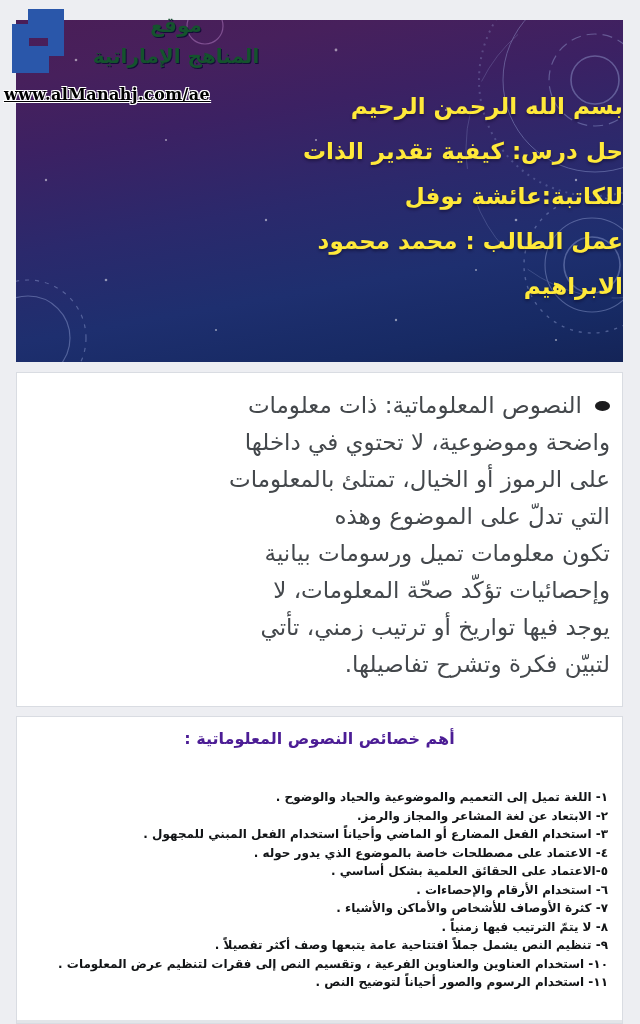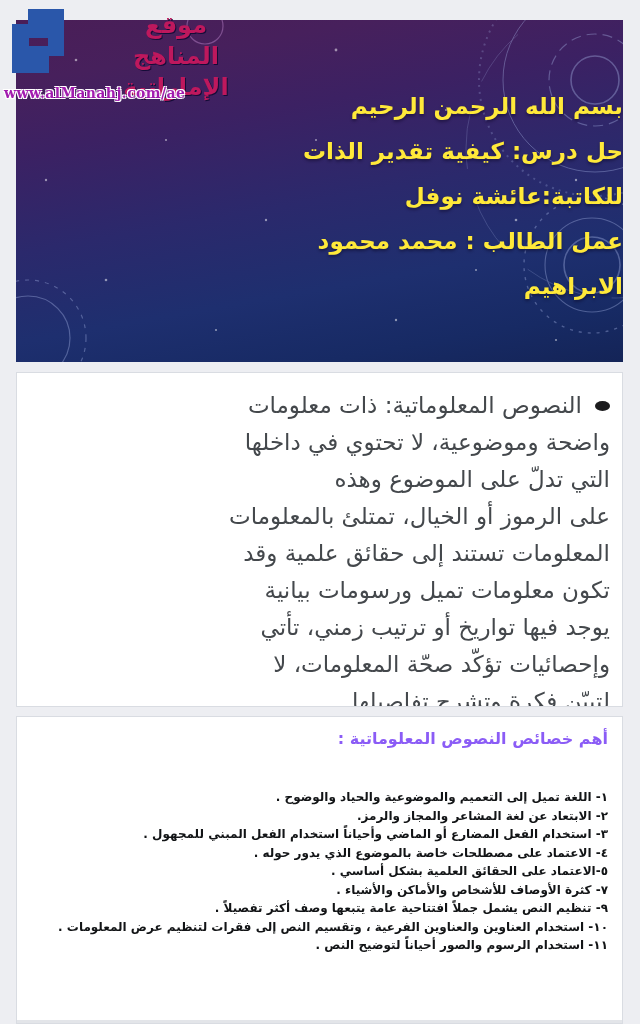--- a/index.html
+++ b/index.html
@@ -34,32 +34,33 @@
   
   .logo-block { position: absolute; background: #2a57aa; }
   .lb-a { left: 28px; top: 9px;  width: 36px; height: 29px; }
   .lb-b { left: 12px; top: 24px; width: 17px; height: 23px; }
   .lb-c { left: 12px; top: 46px; width: 37px; height: 27px; }
   .lb-d { left: 48px; top: 37px; width: 16px; height: 19px; }
 
   .site-name {
     position: absolute; left: 92px; top: 10px; width: 168px;
     direction: rtl; text-align: center;
-    color: #be185d; font-weight: bold;
-    font-size: 24px; line-height: 31px;
+    color: #14532d; font-weight: bold;
+    font-size: 20px; line-height: 31px;
     text-shadow: 1px 1px 0 #140c38;
   }
   .site-url {
     position: absolute; left: 4px; top: 85px;
     font-family: "DejaVu Serif", serif;
-    font-weight: bold; font-size: 14px; letter-spacing: 0.4px;
-    color: #a21caf;
+    font-weight: bold; font-size: 16px; letter-spacing: 0.4px;
+    color: #000000;
     text-shadow: 1px 1px 0 #ffffff, -1px -1px 0 #ffffff,
                  1px -1px 0 #ffffff, -1px 1px 0 #ffffff;
     white-space: nowrap;
+    text-decoration: underline;
   }
 
   
   .card {
     position: absolute; left: 16px; width: 607px;
     background: #ffffff; border: 1px solid #d9dce2;
     box-sizing: border-box; overflow: hidden;
   }
   .info-card  { top: 372px; height: 335px; padding: 14px 12px 0 12px; }
   .features-card { top: 716px; height: 308px; padding: 10px 14px 0 14px; }
@@ -70,22 +71,22 @@
     white-space: nowrap;
   }
   .info-line.first { text-align: right; padding-left: 4px; }
   .bullet-dot {
     display: inline-block; width: 15px; height: 10px;
     background: #1b1b1d; border-radius: 50%;
     margin-inline-end: 13px; vertical-align: 2px;
   }
 
   .features-title {
-    direction: rtl; text-align: right;
-    color: #8b5cf6; font-weight: bold;
+    direction: rtl; text-align: center;
+    color: #4c1d95; font-weight: bold;
     font-size: 16px; line-height: 19px;
     margin: 2px 0 40px 0;
   }
   .feature-item {
     direction: rtl; text-align: right;
     color: #121416; font-weight: bold;
     font-size: 12px; line-height: 18.5px;
   }
   .cutoff-line {
     position: absolute; left: 0; bottom: 0; width: 100%; height: 3px;
@@ -148,36 +149,37 @@
     <div>موقع</div>
     <div>المناهج الإماراتية</div>
   </div>
   <div class="site-url">www.alManahj.com/ae</div>
 
   <div class="card info-card">
     <div class="info-line first">
       <span class="bullet-dot"></span><span>النصوص المعلوماتية: ذات معلومات</span>
     </div>
     <div class="info-line">واضحة وموضوعية، لا تحتوي في داخلها</div>
+    <div class="info-line">على الرموز أو الخيال، تمتلئ بالمعلومات</div>
     <div class="info-line">التي تدلّ على الموضوع وهذه</div>
-    <div class="info-line">على الرموز أو الخيال، تمتلئ بالمعلومات</div>
-    <div class="info-line">المعلومات تستند إلى حقائق علمية وقد</div>
     <div class="info-line">تكون معلومات تميل ورسومات بيانية</div>
+    <div class="info-line">وإحصائيات تؤكّد صحّة المعلومات، لا</div>
     <div class="info-line">يوجد فيها تواريخ أو ترتيب زمني، تأتي</div>
-    <div class="info-line">وإحصائيات تؤكّد صحّة المعلومات، لا</div>
     <div class="info-line">لتبيّن فكرة وتشرح تفاصيلها.</div>
   </div>
 
   <div class="card features-card">
     <div class="features-title">أهم خصائص النصوص المعلوماتية :</div>
     <div class="feature-item">١- اللغة تميل إلى التعميم والموضوعية والحياد والوضوح .</div>
     <div class="feature-item">٢- الابتعاد عن لغة المشاعر والمجاز والرمز.</div>
     <div class="feature-item">٣- استخدام الفعل المضارع أو الماضي وأحياناً استخدام الفعل المبني للمجهول .</div>
     <div class="feature-item">٤- الاعتماد على مصطلحات خاصة بالموضوع الذي يدور حوله .</div>
     <div class="feature-item">٥-الاعتماد على الحقائق العلمية بشكل أساسي .</div>
+    <div class="feature-item">٦- استخدام الأرقام والإحصاءات .</div>
     <div class="feature-item">٧- كثرة الأوصاف للأشخاص والأماكن والأشياء .</div>
+    <div class="feature-item">٨- لا يتمّ الترتيب فيها زمنياً .</div>
     <div class="feature-item">٩- تنظيم النص يشمل جملاً افتتاحية عامة يتبعها وصف أكثر تفصيلاً .</div>
     <div class="feature-item">١٠- استخدام العناوين والعناوين الفرعية ، وتقسيم النص إلى فقرات لتنظيم عرض المعلومات .</div>
     <div class="feature-item">١١- استخدام الرسوم والصور أحياناً لتوضيح النص .</div>
     <div class="cutoff-line"></div>
   </div>
 
 </div>
 
 </body></html>

